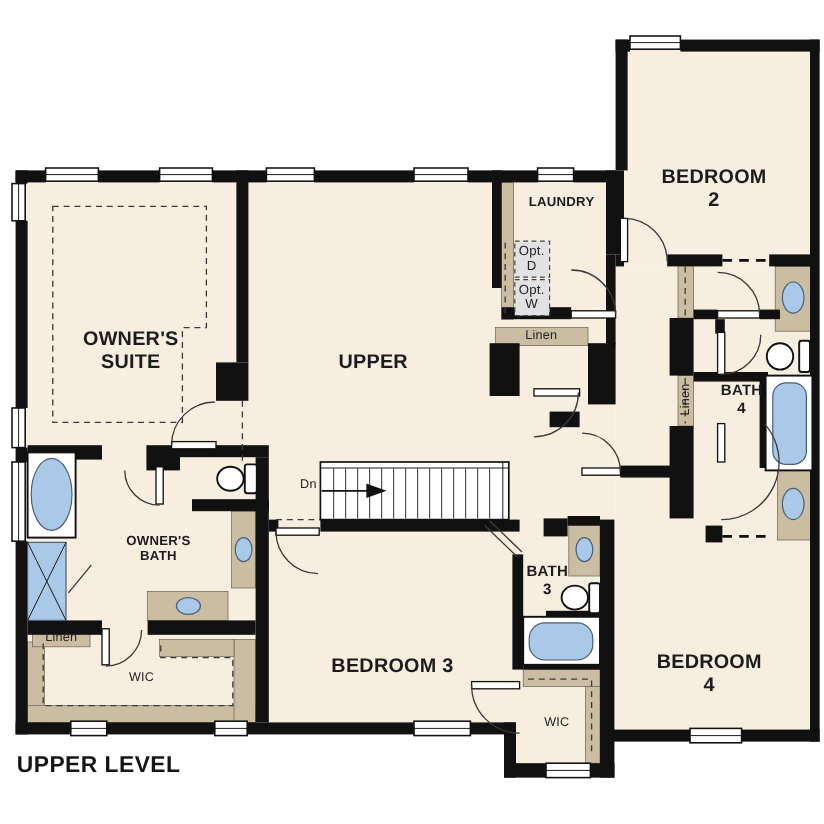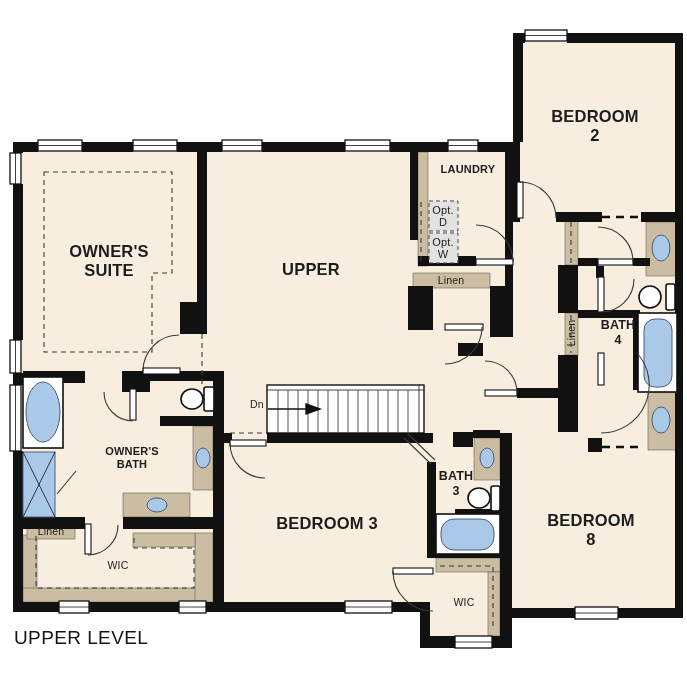--- a/index.html
+++ b/index.html
@@ -16,27 +16,27 @@
   .leaf{fill:#ffffff;stroke:#111111;stroke-width:1.1;}
   .arc{fill:none;stroke:#3a3a3a;stroke-width:1.1;}
   .dash{fill:none;stroke:#3a3a3a;stroke-width:1.1;stroke-dasharray:5 4;}
   .dash2{fill:none;stroke:#111111;stroke-width:2.4;stroke-dasharray:8 6;}
   .optbox{fill:#e2e2e2;stroke:#444444;stroke-width:1;stroke-dasharray:4 3;}
   .tread{stroke:#555555;stroke-width:1;fill:none;}
   .stairbox{fill:#ffffff;stroke:#111111;stroke-width:1.4;}
   .arrow{stroke:#111111;stroke-width:1.4;fill:#111111;}
   .plan-label{position:absolute;transform:translate(-50%,-50%);font-weight:bold;color:#1c1c1c;
       white-space:pre-line;text-align:center;line-height:1.18;letter-spacing:.2px;}
-  .room-lg{font-size:16.5px;}
+  .room-lg{font-size:16.5px;margin-top:32px;}
   .room-md{font-size:11px;}
   .room-sm{font-size:12.5px;}
   .small-label{font-weight:normal;font-size:10.5px;letter-spacing:.2px;color:#222;}
   .tiny-label{font-weight:normal;font-size:11px;line-height:1.1;color:#222;}
   .v{transform:translate(-50%,-50%) rotate(-90deg);}
-  .plan-title{position:absolute;left:14px;top:627px;font-size:19px;font-weight:normal;
+  .plan-title{position:absolute;left:14px;top:627px;font-size:19px;font-weight:bold;
       color:#141414;letter-spacing:.4px;}
 </style>
 </head>
 <body>
 
 <div id="stage">
 
 <svg id="plan-svg" width="687" height="687" viewBox="0 0 687 687">
 
   <g>
@@ -254,21 +254,21 @@
     <path class="arc" d="M404 438L431 464M408 434L435 460"></path>
   </g>
 </svg>
 
 <div class="plan-label room-lg" style="left:109px;top:261px">OWNER'S
 SUITE</div>
 <div class="plan-label room-lg" style="left:311px;top:270px">UPPER</div>
 <div class="plan-label room-md" style="left:468px;top:169px">LAUNDRY</div>
 <div class="plan-label room-lg" style="left:595px;top:126px">BEDROOM 2</div>
 <div class="plan-label room-lg" style="left:327px;top:524px">BEDROOM 3</div>
-<div class="plan-label room-lg" style="left:591px;top:530px">BEDROOM 8</div>
+<div class="plan-label room-lg" style="left:591px;top:530px">BEDROOM 4</div>
 <div class="plan-label room-md" style="left:132px;top:458px">OWNER'S
 BATH</div>
 <div class="plan-label room-sm" style="left:456px;top:484px">BATH
 3</div>
 <div class="plan-label room-sm" style="left:618px;top:333px">BATH
 4</div>
 <div class="plan-label small-label" style="left:118px;top:565px">WIC</div>
 <div class="plan-label small-label" style="left:464px;top:602px">WIC</div>
 <div class="plan-label small-label" style="left:451px;top:280px">Linen</div>
 <div class="plan-label small-label v" style="left:571px;top:333px">Linen</div>

